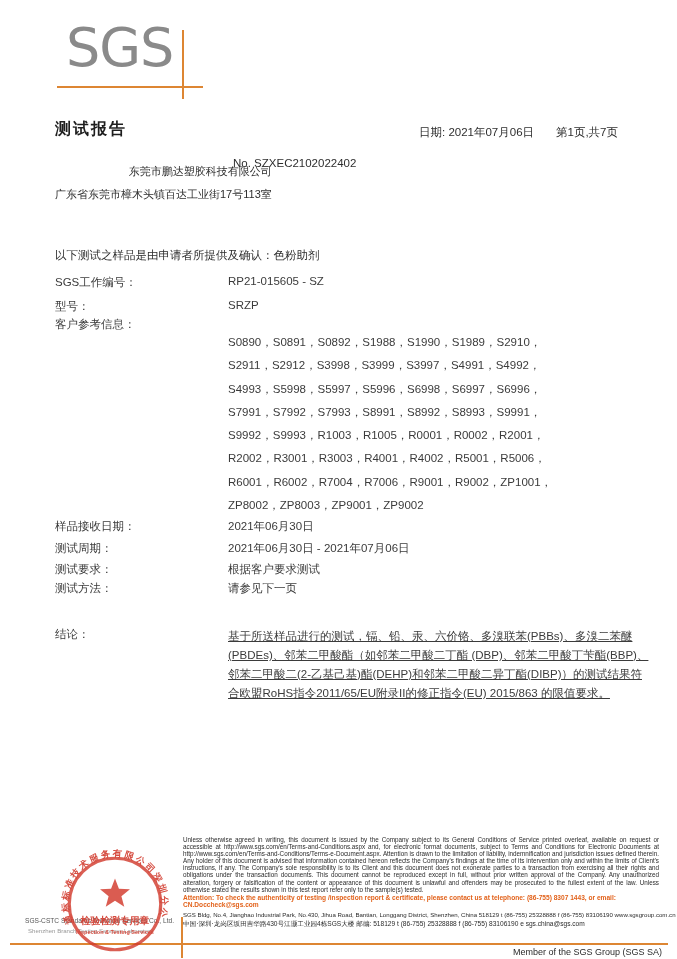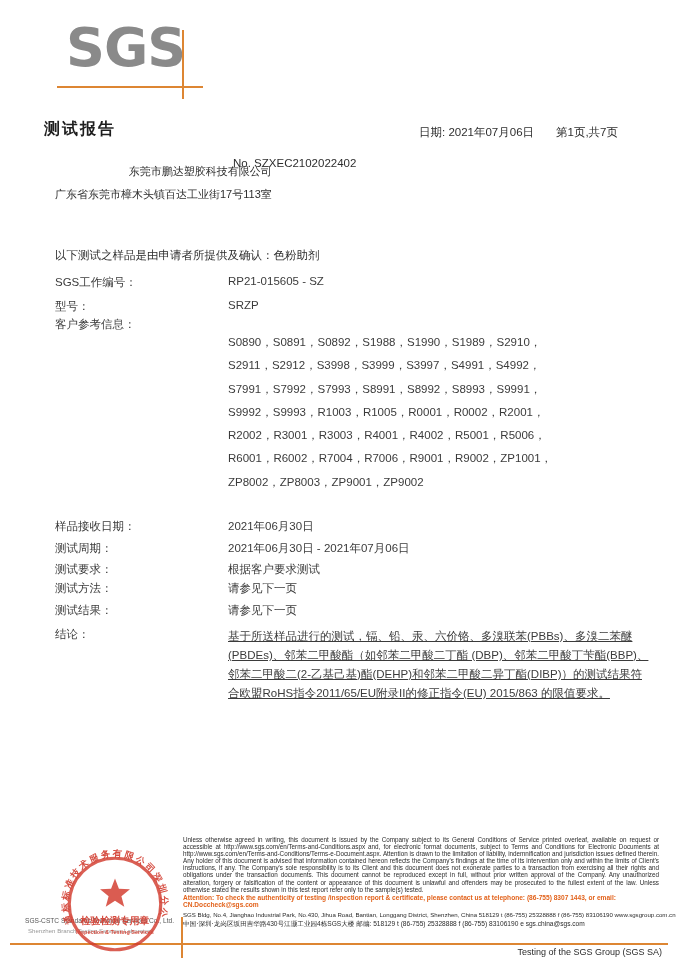--- a/index.html
+++ b/index.html
@@ -3,26 +3,26 @@
 <meta charset="utf-8">
 <style>
   html,body { margin:0; padding:0; background:#ffffff; }
   .page {
     position:relative; width:677px; height:959px; background:#ffffff;
     font-family:"Liberation Sans", sans-serif; color:#3b3b3b; overflow:hidden;
   }
   
   .logo {
     position:absolute; left:66px; top:16px;
-    font-family:"DejaVu Sans", sans-serif; font-weight:bold;
+    font-family:"DejaVu Sans", sans-serif; font-weight:normal;
     font-size:54px; color:#8a8a8a; letter-spacing:-1px;
   }
   .hl1 { position:absolute; left:57px;  top:86px;  width:146px; height:2px; background:#dd8633; }
   .vl1 { position:absolute; left:182px; top:30px;  width:2px;  height:69px; background:#dd8633; }
-  .doc-title { position:absolute; left:44px; top:119px; font-size:16px; font-weight:bold; color:#1e1e1e; letter-spacing:2px; }
+  .doc-title { position:absolute; left:55px; top:119px; font-size:16px; font-weight:bold; color:#1e1e1e; letter-spacing:2px; }
   .report-no { position:absolute; left:233px; top:125px; font-size:11.5px; color:#2e2e2e;margin-top:32px; }
   .hdr-date  { position:absolute; left:419px; top:125px; font-size:11.5px; color:#2e2e2e; }
   .hdr-page  { position:absolute; left:556px; top:125px; font-size:11.5px; color:#2e2e2e; }
   .company   { position:absolute; left:55px; top:160px; font-size:11px; line-height:23px; color:#2e2e2e;text-align:right; }
   
   .intro { position:absolute; left:55px; top:248px; font-size:11.5px; color:#2e2e2e; }
   .frow  { position:absolute; left:55px; font-size:11.5px; color:#3b3b3b; white-space:nowrap; }
   .frow .lbl { display:inline-block; width:173px; vertical-align:top; }
   .frow .val { vertical-align:top; }
   .refs-lines {
@@ -74,20 +74,21 @@
   <div class="frow" style="top:299px">
     <span class="lbl">型号：</span><span class="val">SRZP</span>
   </div>
 
   <div class="frow" style="top:317px">
     <span class="lbl">客户参考信息：</span>
   </div>
   <div class="refs-lines">
     <div>S0890，S0891，S0892，S1988，S1990，S1989，S2910，</div>
     <div>S2911，S2912，S3998，S3999，S3997，S4991，S4992，</div>
+    <div>S4993，S5998，S5997，S5996，S6998，S6997，S6996，</div>
     <div>S7991，S7992，S7993，S8991，S8992，S8993，S9991，</div>
     <div>S9992，S9993，R1003，R1005，R0001，R0002，R2001，</div>
     <div>R2002，R3001，R3003，R4001，R4002，R5001，R5006，</div>
     <div>R6001，R6002，R7004，R7006，R9001，R9002，ZP1001，</div>
     <div>ZP8002，ZP8003，ZP9001，ZP9002</div>
   </div>
 
   <div class="frow" style="top:519px">
     <span class="lbl">样品接收日期：</span><span class="val">2021年06月30日</span>
   </div>
@@ -97,23 +98,20 @@
   </div>
 
   <div class="frow" style="top:562px">
     <span class="lbl">测试要求：</span><span class="val">根据客户要求测试</span>
   </div>
 
   <div class="frow" style="top:581px">
     <span class="lbl">测试方法：</span><span class="val">请参见下一页</span>
   </div>
 
-  <div class="frow" style="top:603px">
-    <span class="lbl">测试结果：</span><span class="val">请参见下一页</span>
-  </div>
 
   <div class="frow conclusion" style="top:627px">
     <span class="lbl">结论：</span><span class="val">基于所送样品进行的测试，镉、铅、汞、六价铬、多溴联苯(PBBs)、多溴二苯醚(PBDEs)、邻苯二甲酸酯（如邻苯二甲酸二丁酯 (DBP)、邻苯二甲酸丁苄酯(BBP)、邻苯二甲酸二(2-乙基己基)酯(DEHP)和邻苯二甲酸二异丁酯(DIBP)）的测试结果符合欧盟RoHS指令2011/65/EU附录II的修正指令(EU) 2015/863 的限值要求。</span>
   </div>
 
   <div class="footer-right">
     <div class="disclaimer">Unless otherwise agreed in writing, this document is issued by the Company subject to its General Conditions of Service printed overleaf, available on request or accessible at http://www.sgs.com/en/Terms-and-Conditions.aspx and, for electronic format documents, subject to Terms and Conditions for Electronic Documents at http://www.sgs.com/en/Terms-and-Conditions/Terms-e-Document.aspx. Attention is drawn to the limitation of liability, indemnification and jurisdiction issues defined therein. Any holder of this document is advised that information contained hereon reflects the Company's findings at the time of its intervention only and within the limits of Client's instructions, if any. The Company's sole responsibility is to its Client and this document does not exonerate parties to a transaction from exercising all their rights and obligations under the transaction documents. This document cannot be reproduced except in full, without prior written approval of the Company. Any unauthorized alteration, forgery or falsification of the content or appearance of this document is unlawful and offenders may be prosecuted to the fullest extent of the law. Unless otherwise stated the results shown in this test report refer only to the sample(s) tested.</div>
     <div class="attention">Attention: To check the authenticity of testing /inspection report &amp; certificate, please contact us at telephone: (86-755) 8307 1443, or email: CN.Doccheck@sgs.com</div>
     <div class="addr">SGS Bldg, No.4, Jianghao Industrial Park, No.430, Jihua Road, Bantian, Longgang District, Shenzhen, China 518129   t (86-755) 25328888   f (86-755) 83106190   www.sgsgroup.com.cn</div>
     <div class="addr addr-cn">中国·深圳·龙岗区坂田吉华路430号江灏工业园4栋SGS大楼   邮编: 518129   t (86-755) 25328888   f (86-755) 83106190   e sgs.china@sgs.com</div>
@@ -130,15 +128,15 @@
     <text font-size="9.5" fill="#d23b2e" letter-spacing="2" font-weight="bold" font-family="Liberation Sans, sans-serif">
       <textPath href="#ringArc" startOffset="0">通标标准技术服务有限公司深圳分公司</textPath>
     </text>
     <polygon points="60,34 64,44.5 75.2,45.1 66.5,52.1 69.4,62.9 60,56.8 50.6,62.9 53.5,52.1 44.8,45.1 56,44.5" fill="#d23b2e" opacity="0.92"></polygon>
     <text x="60" y="80" text-anchor="middle" font-size="10" fill="#d23b2e" font-weight="bold" font-family="Liberation Sans, sans-serif">检验检测专用章</text>
     <text x="60" y="90" text-anchor="middle" font-size="5.6" fill="#d23b2e" font-weight="bold" font-family="Liberation Sans, sans-serif">Inspection &amp; Testing Services</text>
   </svg>
 
   <div class="hl2"></div>
   <div class="vl2"></div>
-  <div class="member">Testing of the SGS Group (SGS SA)</div>
+  <div class="member">Member of the SGS Group (SGS SA)</div>
 
 </div>
 
 </body></html>

